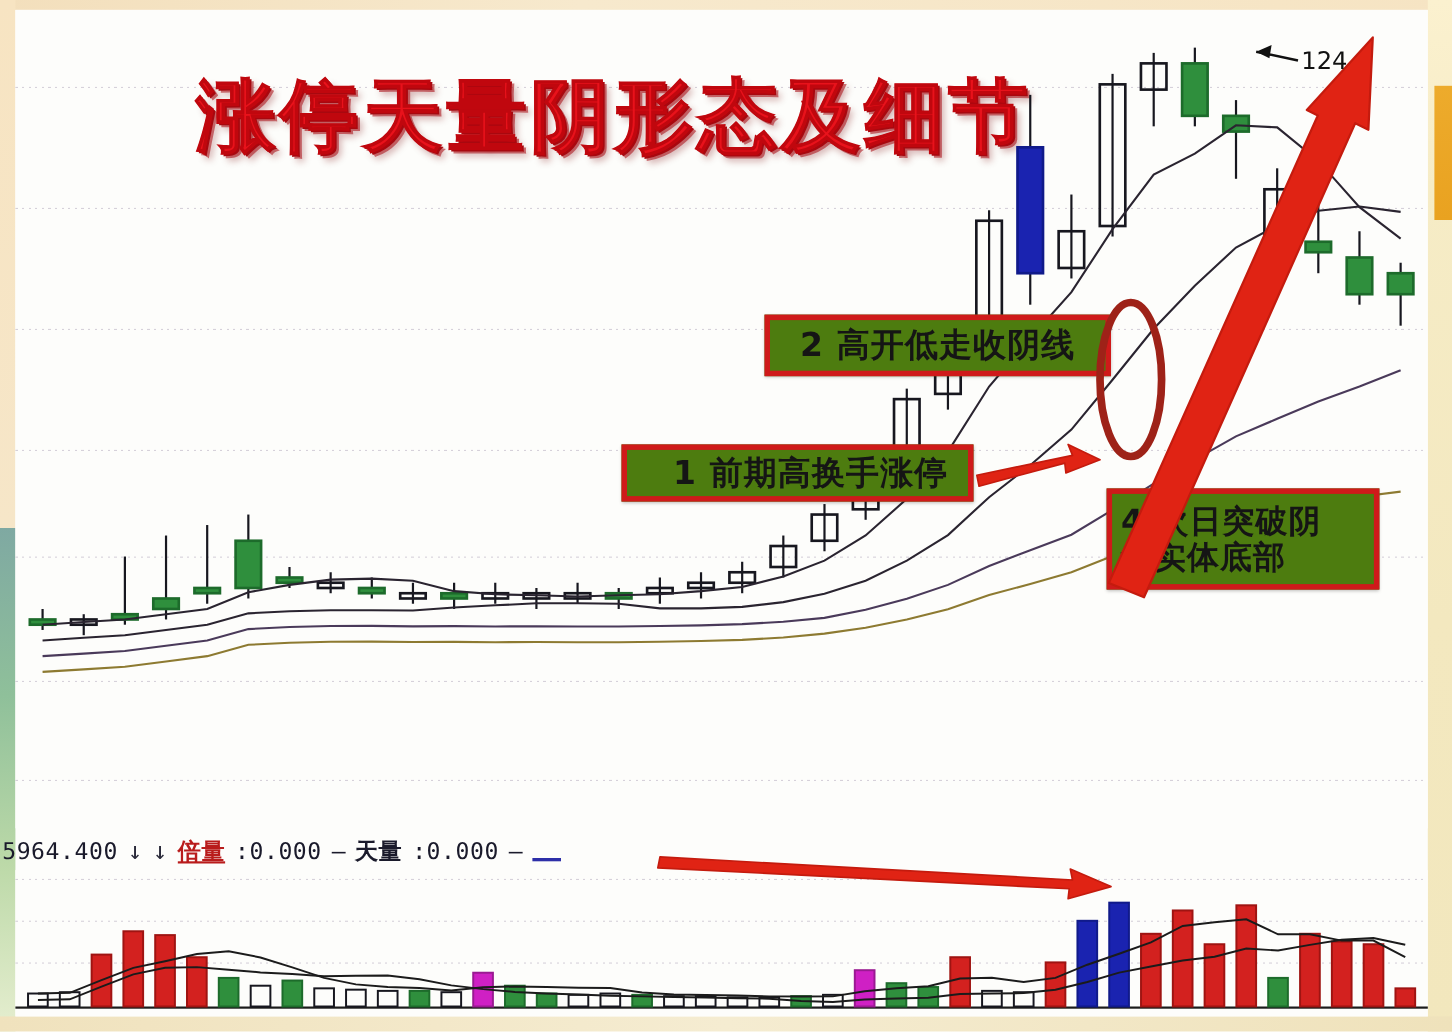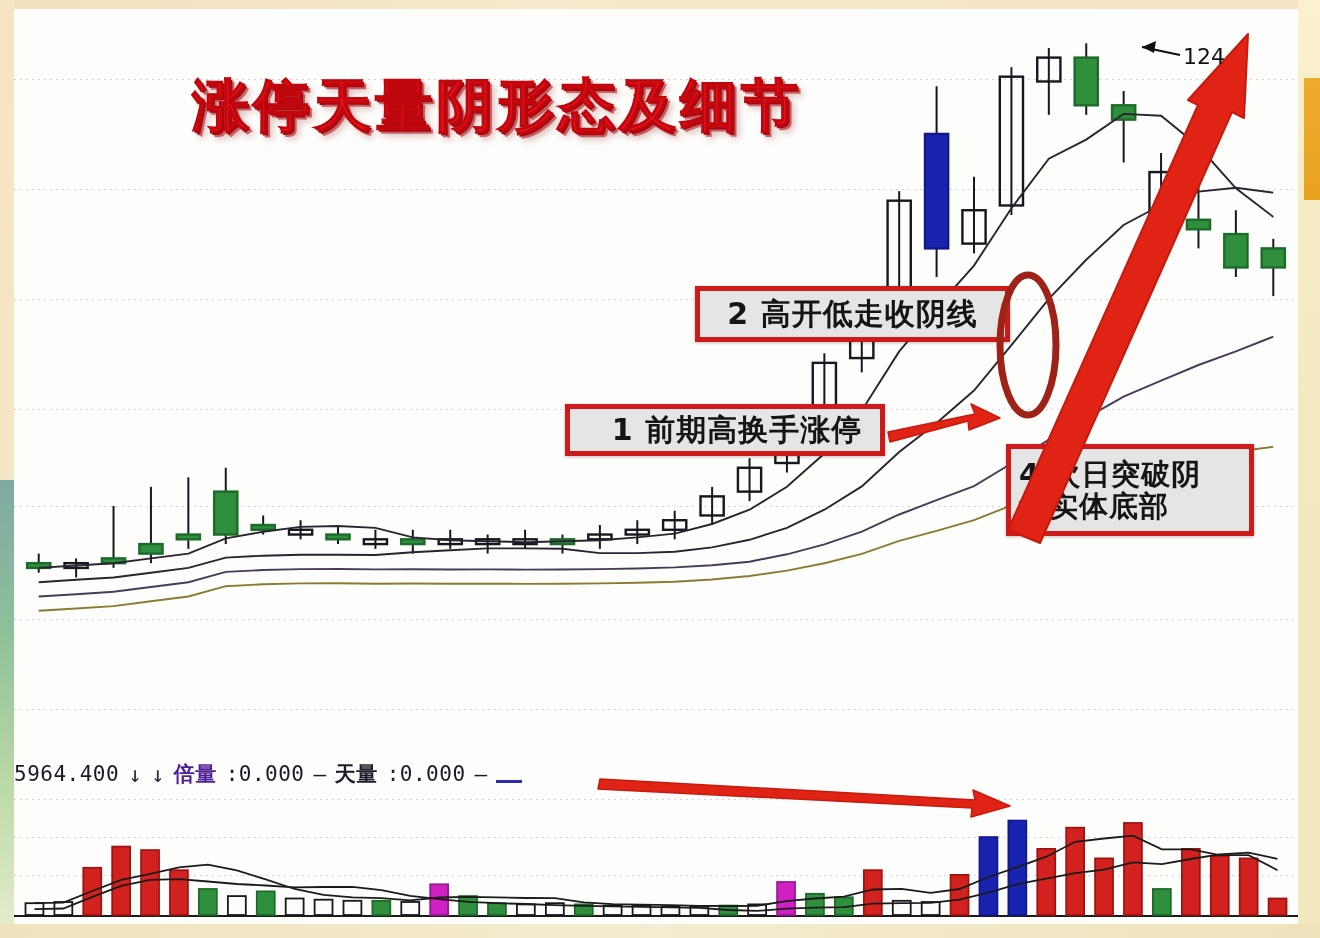--- a/index.html
+++ b/index.html
@@ -27,37 +27,37 @@
   #volume-pane{left:14px;top:791px;width:1284px;height:133px;}
 
   .gridline{position:absolute;left:0;width:100%;height:1px;
     background-image:repeating-linear-gradient(to right,#cfc9d4 0 2px,transparent 2px 6px);
     opacity:.85;}
 
   .baseline{position:absolute;left:0;width:100%;height:2px;background:#1b1b1b;}
 
   
   #title{
-    position:absolute;left:192px;top:55px;width:900px;height:100px;
+    position:absolute;left:178px;top:55px;width:900px;height:100px;
     font-family:"DejaVu Sans","Liberation Sans",sans-serif;
-    font-size:57px;font-weight:bold;letter-spacing:4px;line-height:100px;
+    font-size:72px;font-weight:bold;letter-spacing:4px;line-height:100px;
     color:#e8121b;
     text-shadow:
        2px 2px 0 #a8080f,
        4px 4px 0 rgba(168,8,15,.55),
        6px 6px 7px rgba(120,0,6,.30);
     white-space:nowrap;
     -webkit-text-stroke:1px #c0070e;
   }
 
   
   .callout{
     position:absolute;
     border:5px solid #cf1a1a;
-    background:#e5e5e5;
+    background:#4d7c0f;
     box-shadow:0 1px 3px rgba(0,0,0,.25);
     color:#151515;
     font-family:"DejaVu Sans","Liberation Sans",sans-serif;
     font-size:30px;font-weight:600;letter-spacing:1px;
     display:flex;align-items:center;justify-content:center;
     padding:2px 8px;box-sizing:border-box;
     z-index:30;
   }
   .callout.two-line{flex-direction:column;line-height:1.12;font-size:29px;align-items:flex-start;}
   .callout .ln{white-space:nowrap;}
@@ -71,26 +71,26 @@
   
   svg.layer{position:absolute;left:0;top:0;overflow:visible;}
   #annot-layer{z-index:40;pointer-events:none;}
   #chart-layer{z-index:10;}
   #vol-layer{z-index:10;}
 
   
   #status-bar{
     font-family:"DejaVu Sans Mono","Liberation Mono",monospace;
     font-size:21px;color:#1a1a2b;white-space:nowrap;
-    display:flex;align-items:center;padding-left:14px;letter-spacing:.5px;
+    display:flex;align-items:center;padding-left:2px;letter-spacing:.5px;
   }
   #status-bar .seg{margin-right:9px;}
   #status-bar .arrow{color:#2a2a3a;font-size:22px;margin-right:9px;}
   #status-bar .cn{font-family:"DejaVu Sans","Liberation Sans",sans-serif;font-weight:700;}
-  #status-bar .hl{color:#4c1d95;}
+  #status-bar .hl{color:#b91c1c;text-decoration:underline;}
   #status-bar .dash{color:#1a1a2b;margin-right:8px;}
   #status-bar .tail{display:inline-block;width:26px;border-bottom:3px solid #2d2fa8;height:14px;}
 
   
   .topmark{position:absolute;color:#6d6276;font-size:15px;opacity:.75;
     font-family:"DejaVu Sans",sans-serif;}
 
   
   #label-124{position:absolute;left:1183px;top:44px;font-size:22px;color:#111;
     font-family:"DejaVu Sans","Liberation Sans",sans-serif;z-index:45;}

